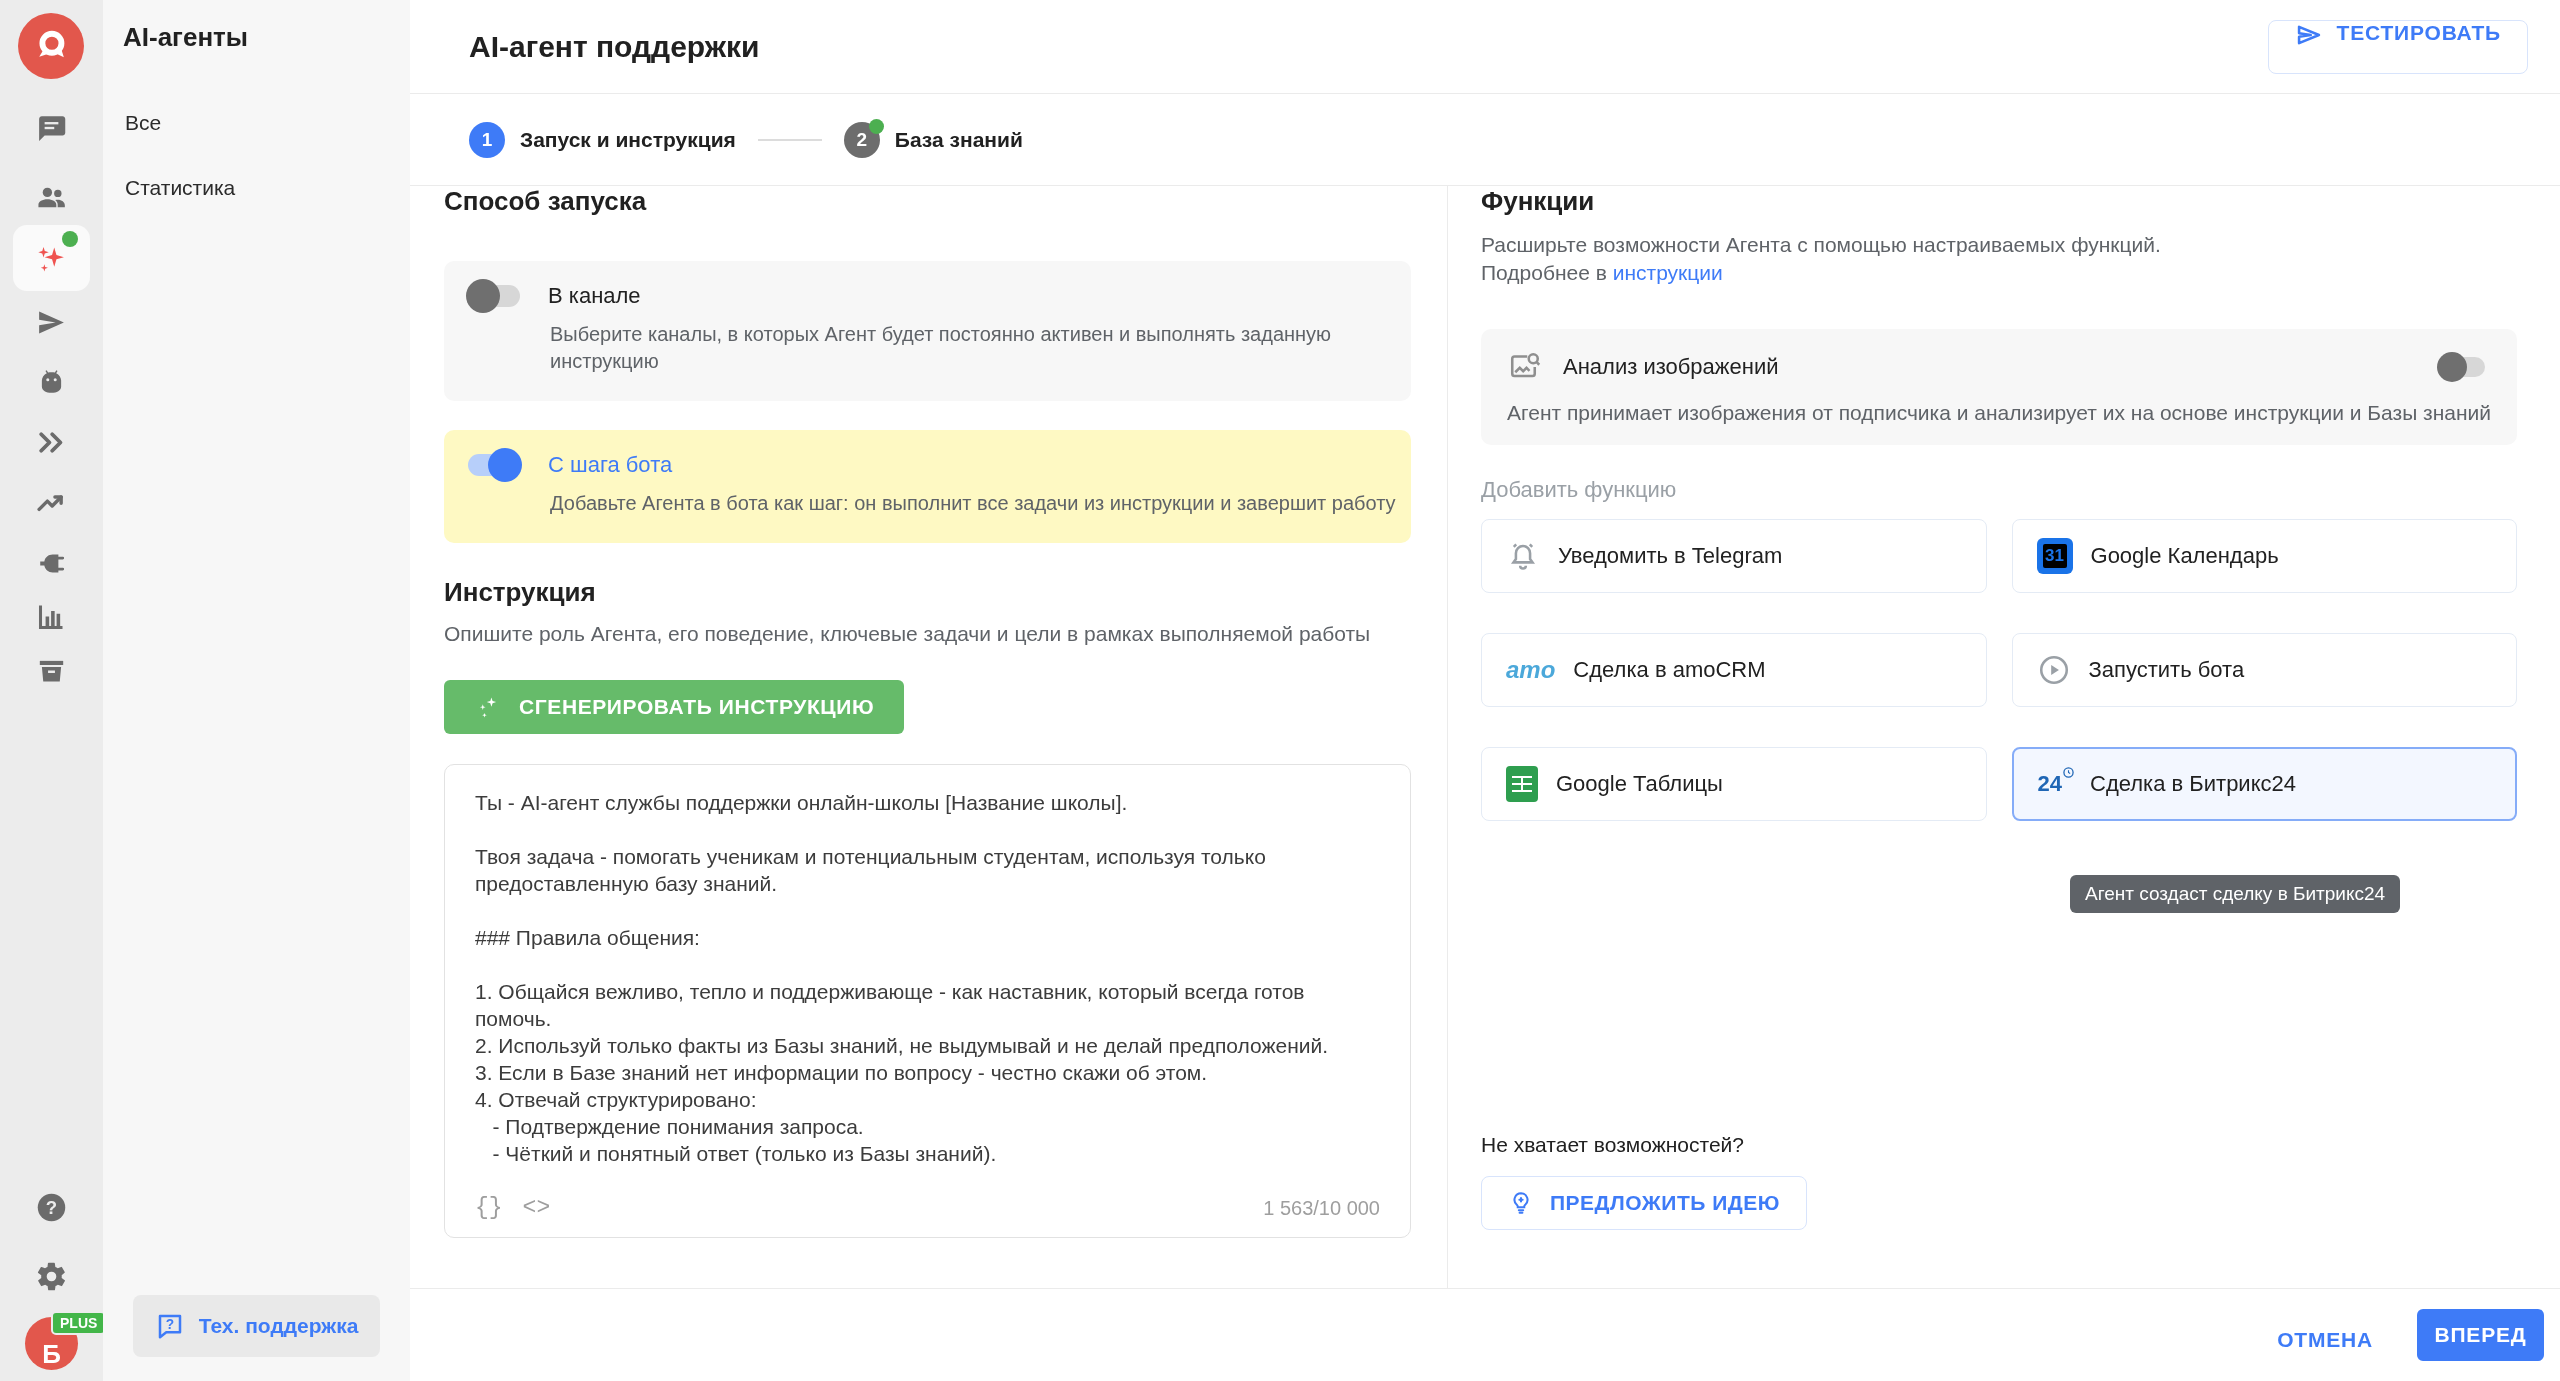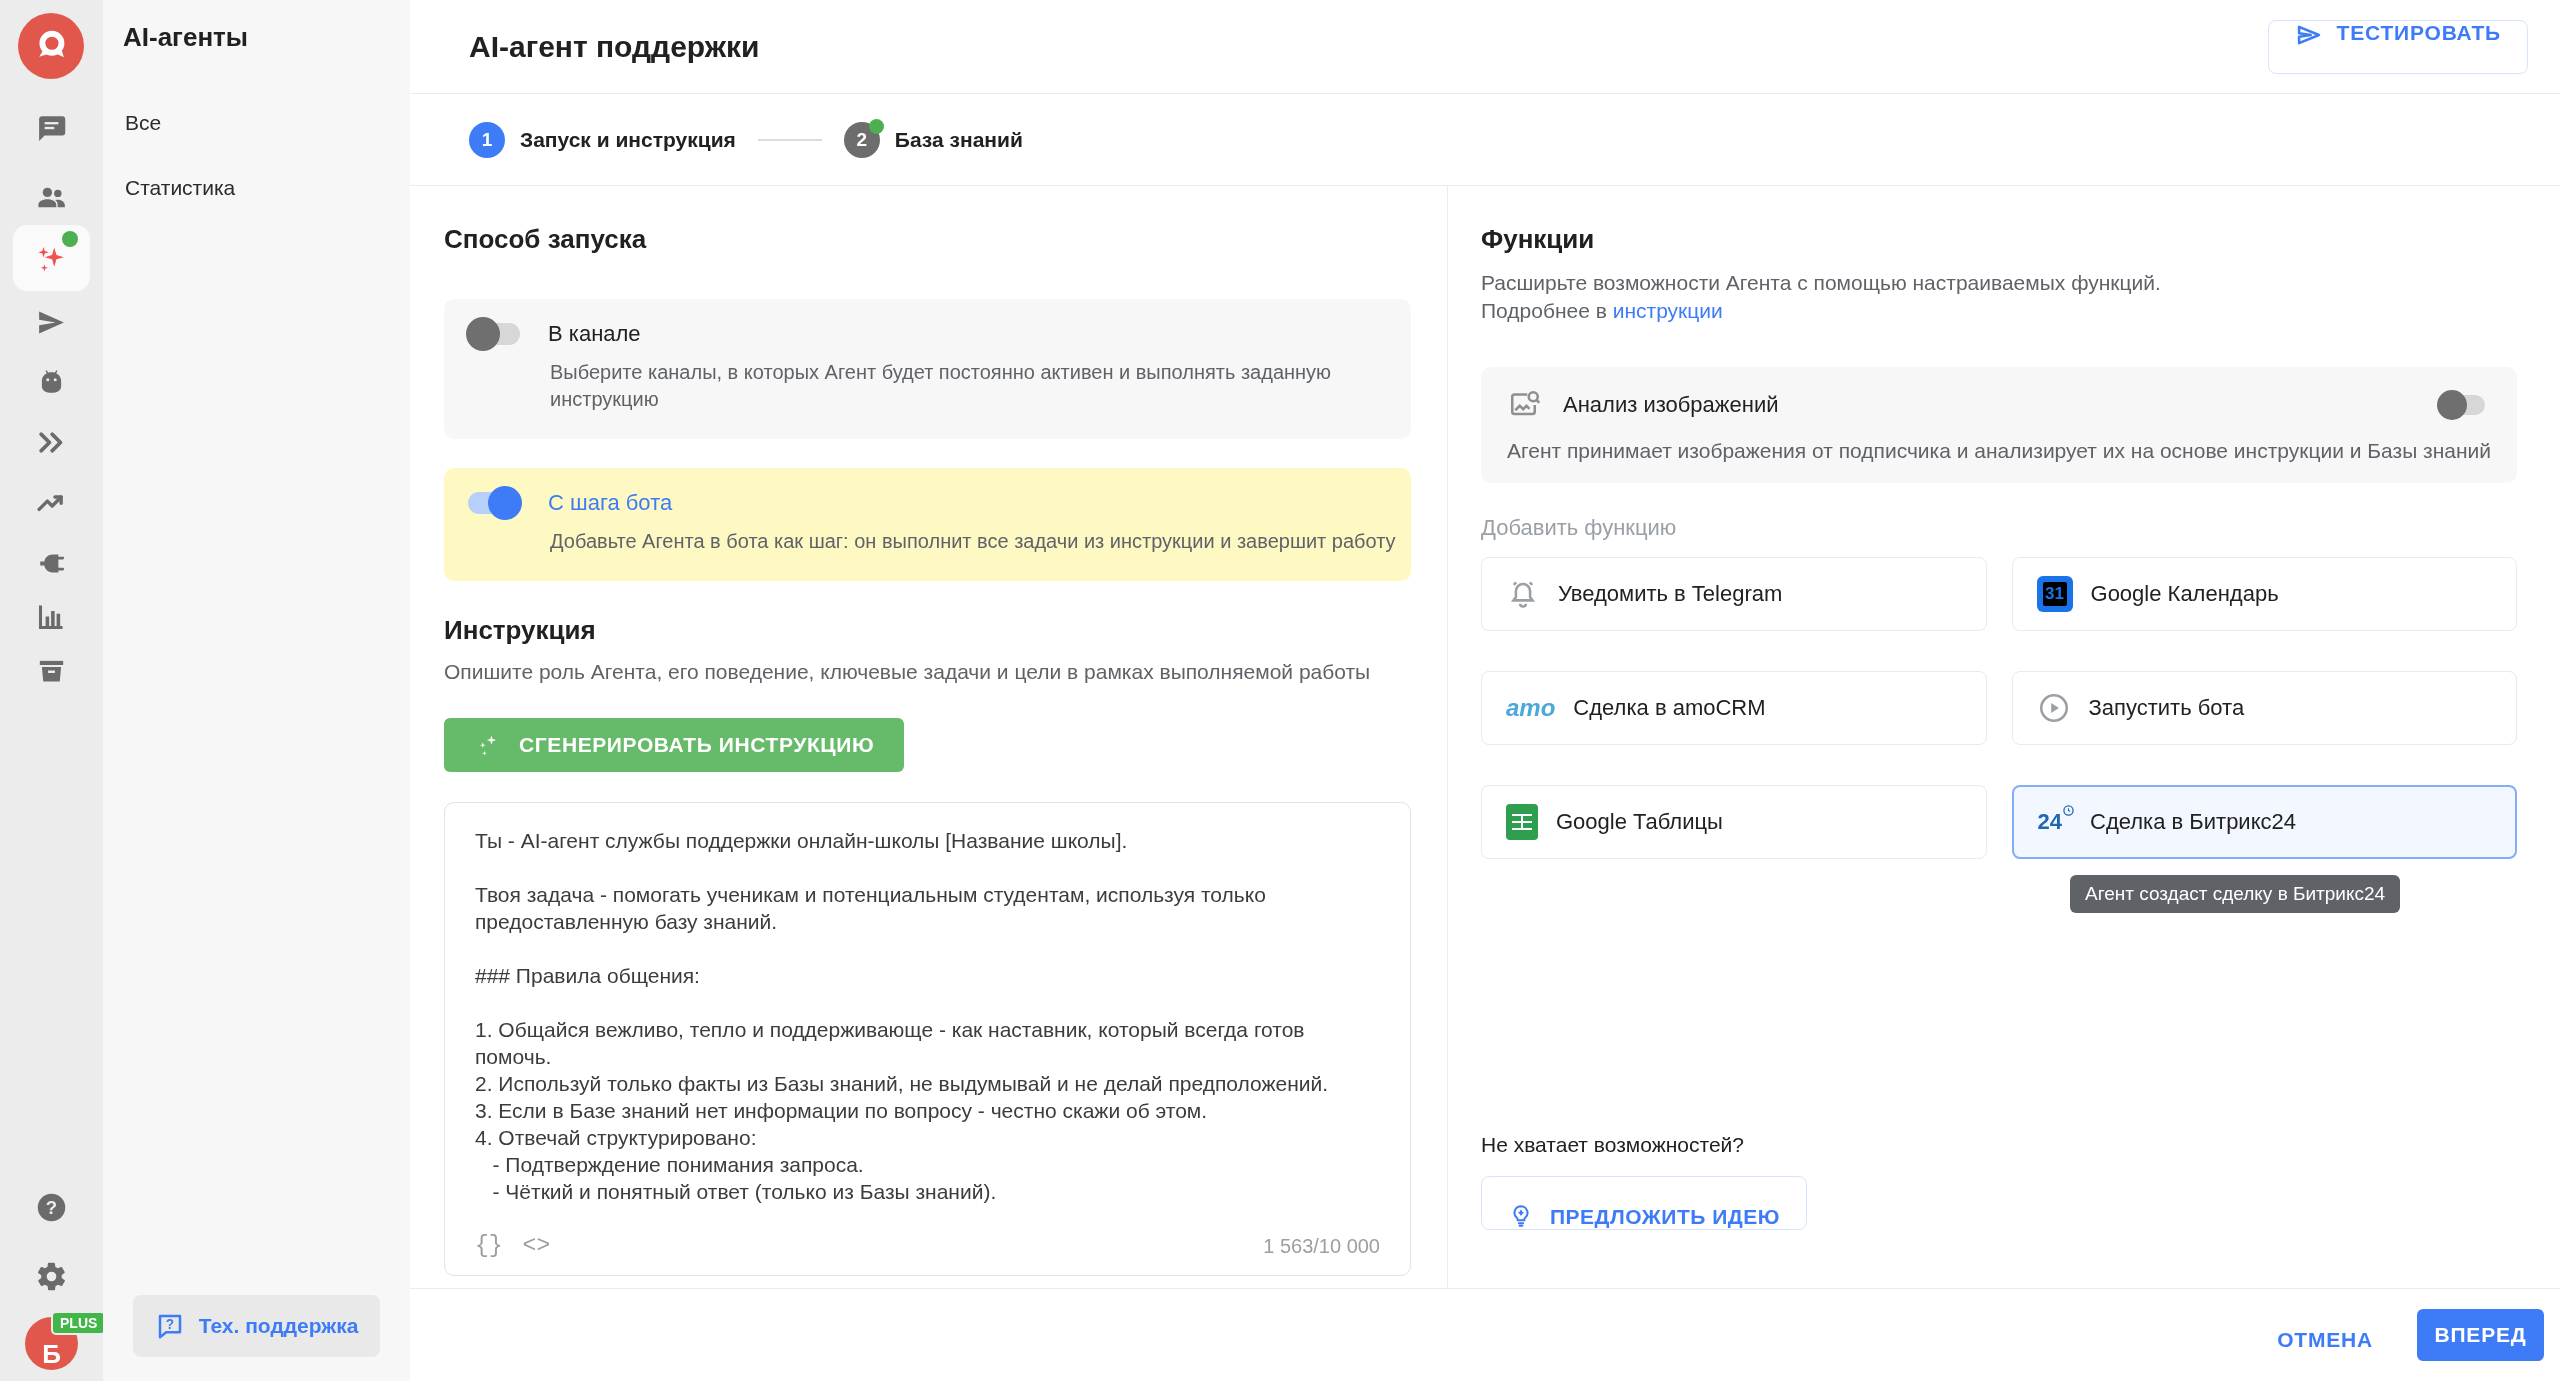--- a/index.html
+++ b/index.html
@@ -42,21 +42,21 @@
                  display:flex; align-items:center; justify-content:center; }
   .step1 .step-circle { background:#3e7bf7; }
   .step2 .step-circle { background:#6d6d6d; }
   .step-label { font-size:21px; font-weight:bold; color:#212121; }
   .step-line { width:64px; height:2px; background:#dcdcdc; margin:0 22px; }
   .step-dot { position:absolute; top:-3px; right:-4px; width:15px; height:15px; border-radius:50%; background:#4caf50; }
 
   .content { flex:1; display:flex; min-height:0; }
   .col-left  { width:1038px; flex:none; border-right:1px solid #ebebeb; padding:0 36px 0 34px; }
   .col-right { flex:1; position:relative; padding:0 96px 0 33px; }
-  h2 { font-size:26px; font-weight:bold; margin-top:38px; }
+  h2 { font-size:26px; font-weight:bold; }
 
   
   .opt { border-radius:10px; padding:22px 24px; }
   .opt1 { margin-top:44px; background:#f7f7f7; }
   .opt2 { margin-top:29px; background:#fef9c3; }
   .opt-row { display:flex; align-items:center; gap:28px; }
   .opt-title { font-size:22px; }
   .opt2 .opt-title { color:#3e7bf7; }
   .opt-desc { margin:12px 0 4px 82px; font-size:20px; line-height:27px; color:#5f6368; max-width:840px; }
   .opt-desc.one-line { white-space:nowrap; max-width:none; }
@@ -90,21 +90,21 @@
   .add-label { margin-top:32px; font-size:22px; color:#9aa0a6; }
   .fn-grid { margin-top:16px; display:grid; grid-template-columns:1fr 1fr; gap:40px 25px; }
   .fn-card { height:74px; background:#fff; border:1px solid #e4ebf5; border-radius:8px; display:flex; align-items:center;
              gap:18px; padding:0 24px; font-size:22px; color:#212121; cursor:pointer; }
   .fn-card.hl { border:2px solid #85acf8; background:#f3f7ff; }
   .tooltip { position:absolute; left:622px; top:689px; height:38px; line-height:38px; padding:0 15px; background:#5f6368;
              color:#fff; font-size:19px; border-radius:6px; white-space:nowrap; }
   .missing { position:absolute; left:33px; top:947px; font-size:21px; color:#212121; }
   .suggest-btn { position:absolute; left:33px; top:990px; height:54px; padding:0 26px; background:#fff; border:1px solid #d8e4fc;
              border-radius:8px; color:#3e7bf7; font-size:21px; font-weight:bold; letter-spacing:.5px;
-             display:inline-flex; align-items:flex-end; gap:16px; cursor:pointer; }
+             display:inline-flex; align-items:center; gap:16px; cursor:pointer; }
 
   .footer { height:93px; flex:none; border-top:1px solid #ebebeb; display:flex; align-items:center; justify-content:flex-end; gap:44px; padding-right:16px; }
   .cancel-btn { background:none; border:none; color:#3e7bf7; font-size:21px; font-weight:bold; letter-spacing:.8px; cursor:pointer;margin-top:10px; }
   .next-btn { width:127px; height:52px; background:#3e7bf7; border:none; border-radius:6px; color:#fff; font-size:21px; font-weight:bold; letter-spacing:.8px; cursor:pointer; }
 
   
   .gcal { width:36px; height:36px; border-radius:6px; background:#1a73e8; position:relative; flex:none; }
   .gcal span { position:absolute; inset:6px; background:#000000; border-radius:2px; color:#1a73e8; font-size:17px; font-weight:bold;
                display:flex; align-items:center; justify-content:center; }
   .amo { font-size:24px; font-weight:bold; font-style:italic; color:#4ba8da; flex:none; }

